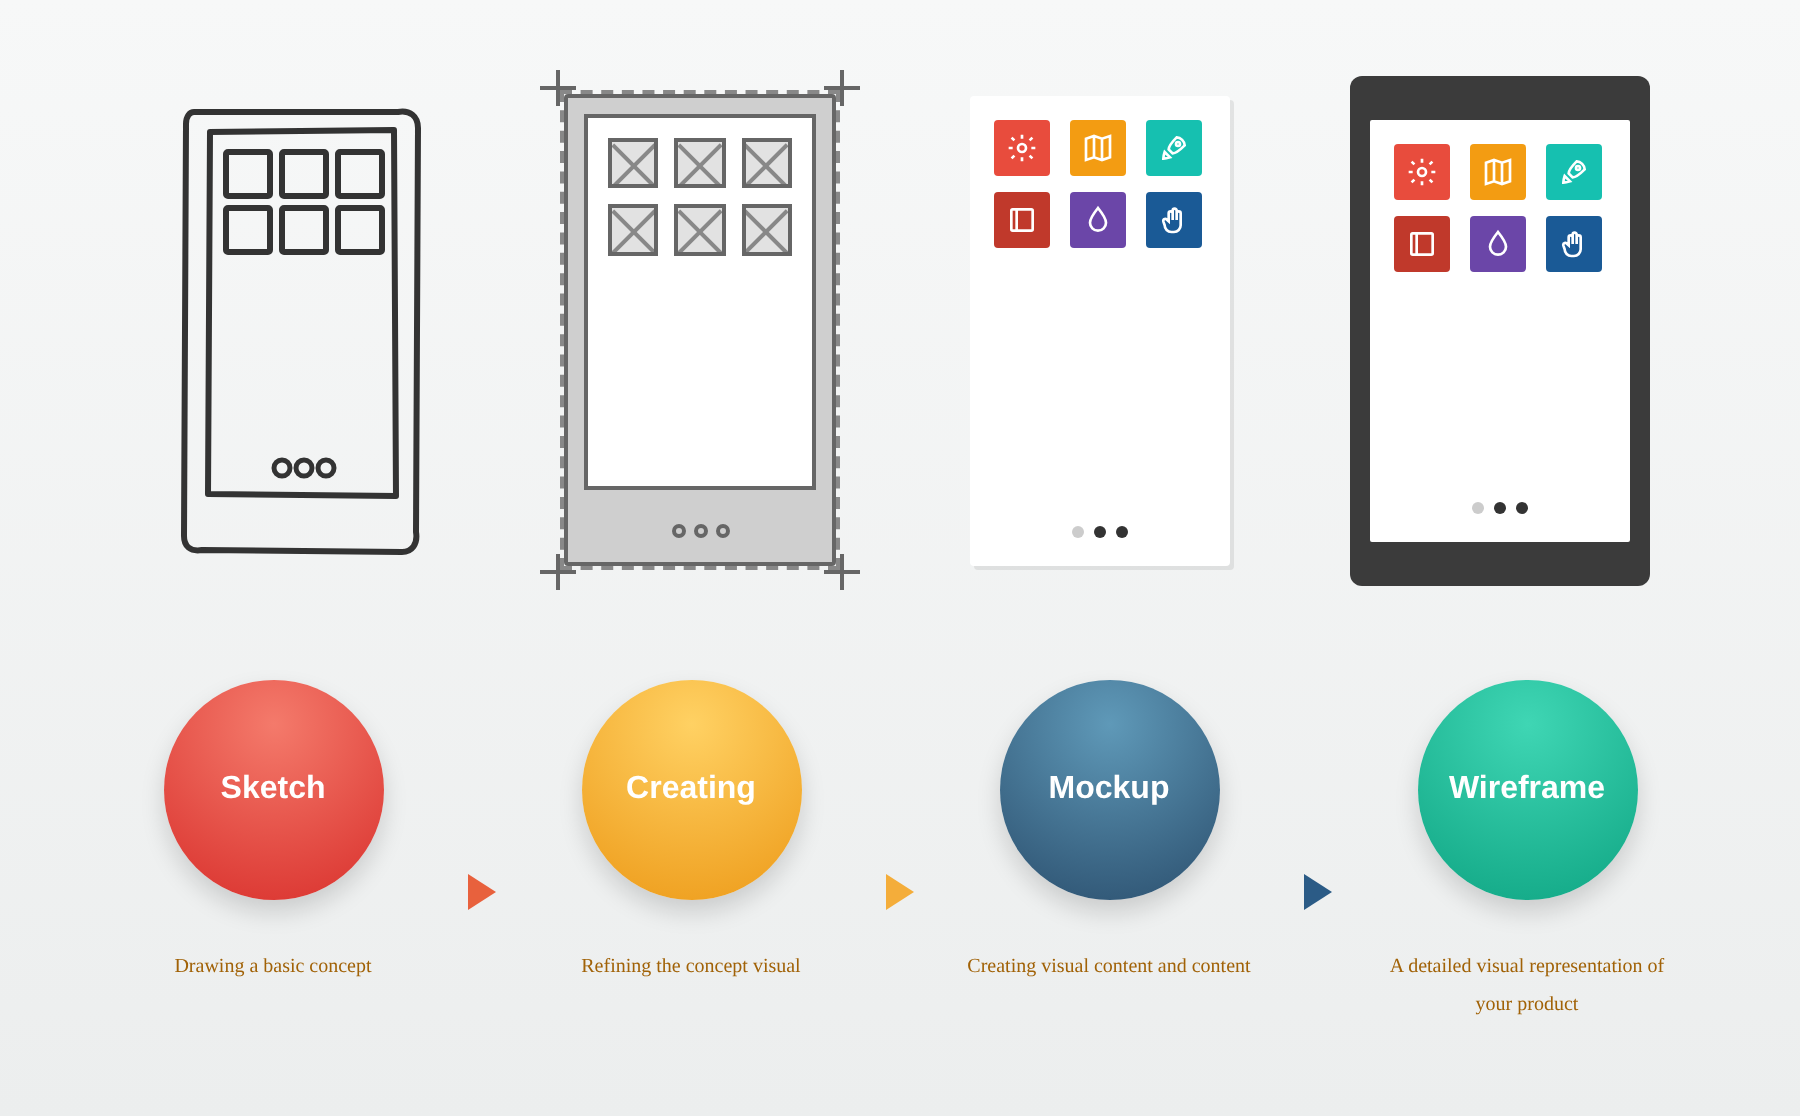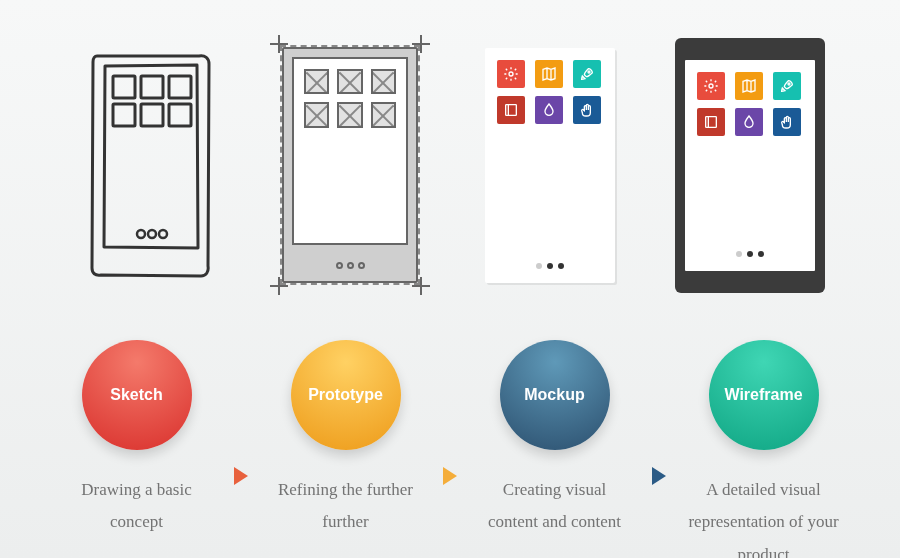--- a/index.html
+++ b/index.html
@@ -129,21 +129,21 @@
     width:155px;
   }
   .circle {
     width:110px; height:110px; border-radius:50%;
     display:flex; align-items:center; justify-content:center;
     color:#fff; font-weight:bold; font-size:16px;
     font-family: 'Segoe UI', Arial, sans-serif;
     box-shadow: 0 6px 12px rgba(0,0,0,0.15);
   }
   .desc {
-    margin-top:24px; font-size:17px; color:#737373;
+    margin-top:24px; font-size:10px; color:#a16207;
     text-align:center; line-height:1.9;
   }
   .arrow {
     align-self:center; margin-top:45px;
   }
   .arrow svg { width:18px; height:22px; }
 
   .c1 { background: radial-gradient(circle at 50% 20%, #f47a6b, #d9302c); }
   .c2 { background: radial-gradient(circle at 50% 20%, #ffd163, #ed9a18); }
   .c3 { background: radial-gradient(circle at 50% 20%, #5f99b8, #2b4f6e); align-items: center; }
@@ -307,23 +307,23 @@
       <span>Sketch</span>
     </div>
     <div class="desc">Drawing a basic concept</div>
   </div>
   <div class="arrow"><svg viewBox="0 0 18 22">
         <path d="M2 2 L16 11 L2 20 Z" fill="#e8613d"></path>
       </svg></div>
 
   <div class="stage">
     <div class="circle c2">
-      <span>Prototype</span>
-    </div>
-    <div class="desc">Refining the further further</div>
+      <span>Creating</span>
+    </div>
+    <div class="desc">Refining the concept visual</div>
   </div>
   <div class="arrow"><svg viewBox="0 0 18 22">
         <path d="M2 2 L16 11 L2 20 Z" fill="#f4ad3a"></path>
       </svg></div>
 
   <div class="stage">
     <div class="circle c3">
       <span>Mockup</span>
     </div>
     <div class="desc">Creating visual content and content</div>

